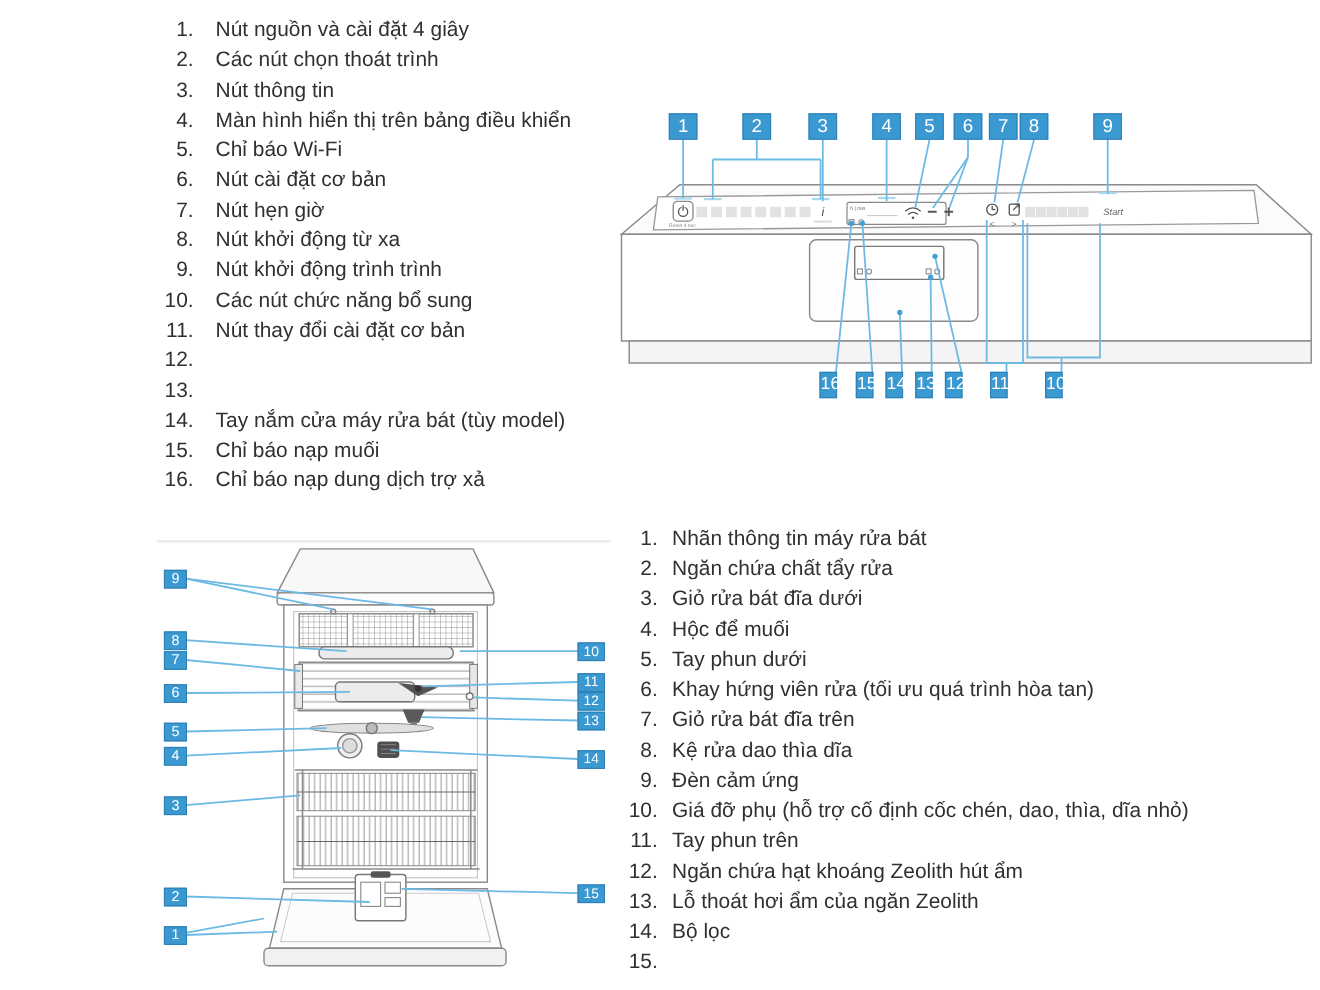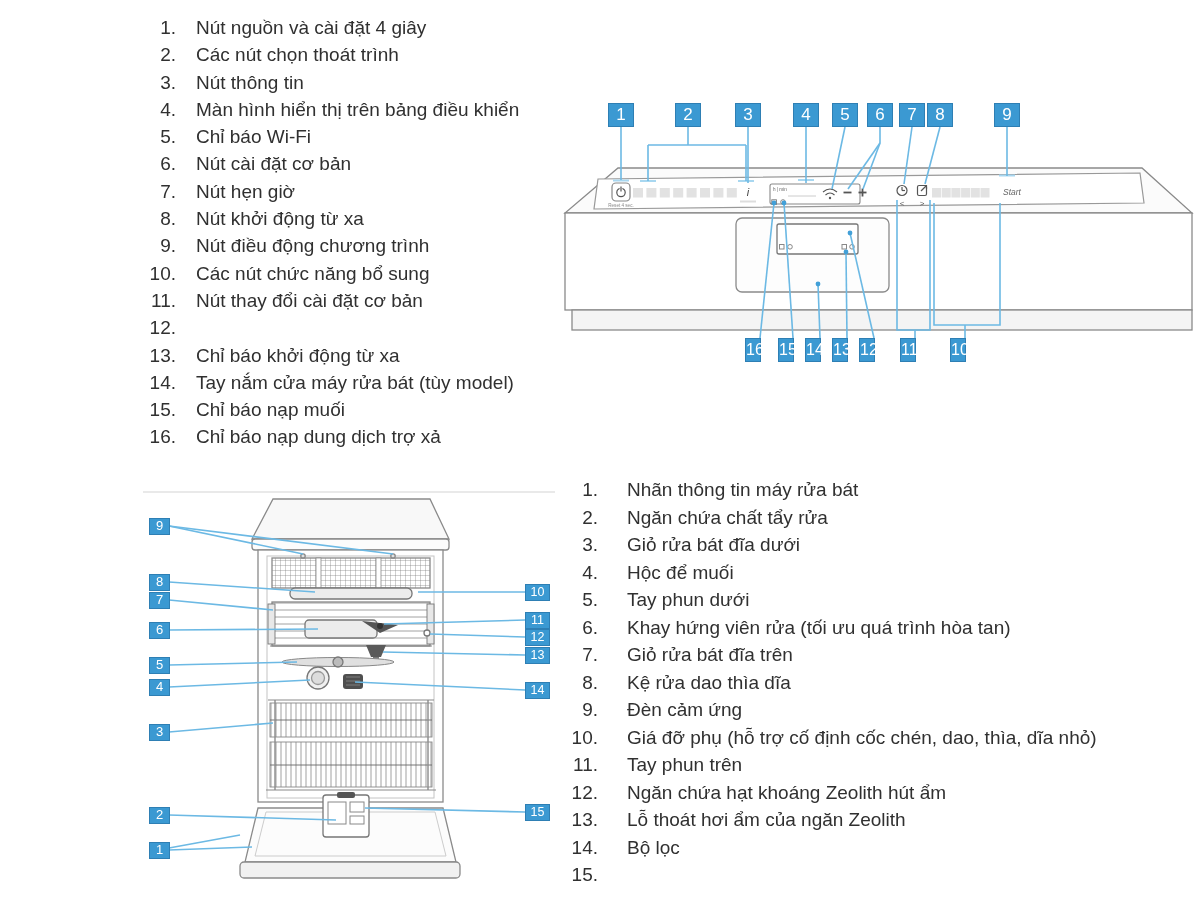--- a/index.html
+++ b/index.html
@@ -6,21 +6,21 @@
   body{width:1200px;height:900px;background:#fff;position:relative;overflow:hidden;
        font-family:"Liberation Sans","DejaVu Sans",sans-serif;color:#303030;}
   .legend{position:absolute;}
   .legend .row{display:flex;font-size:19px;line-height:27.3px;height:27.3px;white-space:nowrap;}
   #legend-panel{left:140px;top:14px;width:450px;}
   #legend-parts{left:560px;top:476px;width:640px;}
   #legend-parts .row{line-height:27.5px;height:27.5px;}
   .row .num{width:36px;text-align:right;flex:0 0 auto;}
   #legend-parts .num{width:38px;}
   .row .txt{margin-left:20px;}
-  #legend-parts .txt{margin-left:29px;}
+  #legend-parts .txt{margin-left:13px;}
   .co{position:absolute;background:#3b99d2;border:1px solid #2e7fb4;color:#fff;
       text-align:center;box-sizing:border-box;}
   .co-p{width:26px;height:24px;font-size:17px;line-height:21px;}
   .co-p2{width:16px;height:24px;font-size:16px;line-height:21px;}
   .co-d{width:21px;height:17px;font-size:13px;line-height:14px;}
   .co-d2{width:25px;height:17px;font-size:12.5px;line-height:14px;}
   .divider{position:absolute;left:143px;top:491px;width:412px;height:2px;background:#e9e9e9;}
   svg{position:absolute;overflow:visible;}
   #panel-svg{left:560px;top:95px;}
   #parts-svg{left:140px;top:490px;}
@@ -57,36 +57,35 @@
   <div class="row">
       <span class="num">7.</span>
       <span class="txt">Nút hẹn giờ</span>
     </div>
   <div class="row">
       <span class="num">8.</span>
       <span class="txt">Nút khởi động từ xa</span>
     </div>
   <div class="row">
       <span class="num">9.</span>
-      <span class="txt">Nút điều động chương trình</span>
+      <span class="txt">Nút khởi động trình trình</span>
     </div>
   <div class="row">
       <span class="num">10.</span>
       <span class="txt">Các nút chức năng bổ sung</span>
     </div>
   <div class="row">
       <span class="num">11.</span>
       <span class="txt">Nút thay đổi cài đặt cơ bản</span>
     </div>
   <div class="row">
       <span class="num">12.</span>
     </div>
   <div class="row">
       <span class="num">13.</span>
-      <span class="txt">Chỉ báo khởi động từ xa</span>
     </div>
   <div class="row">
       <span class="num">14.</span>
       <span class="txt">Tay nắm cửa máy rửa bát (tùy model)</span>
     </div>
   <div class="row">
       <span class="num">15.</span>
       <span class="txt">Chỉ báo nạp muối</span>
     </div>
   <div class="row">

